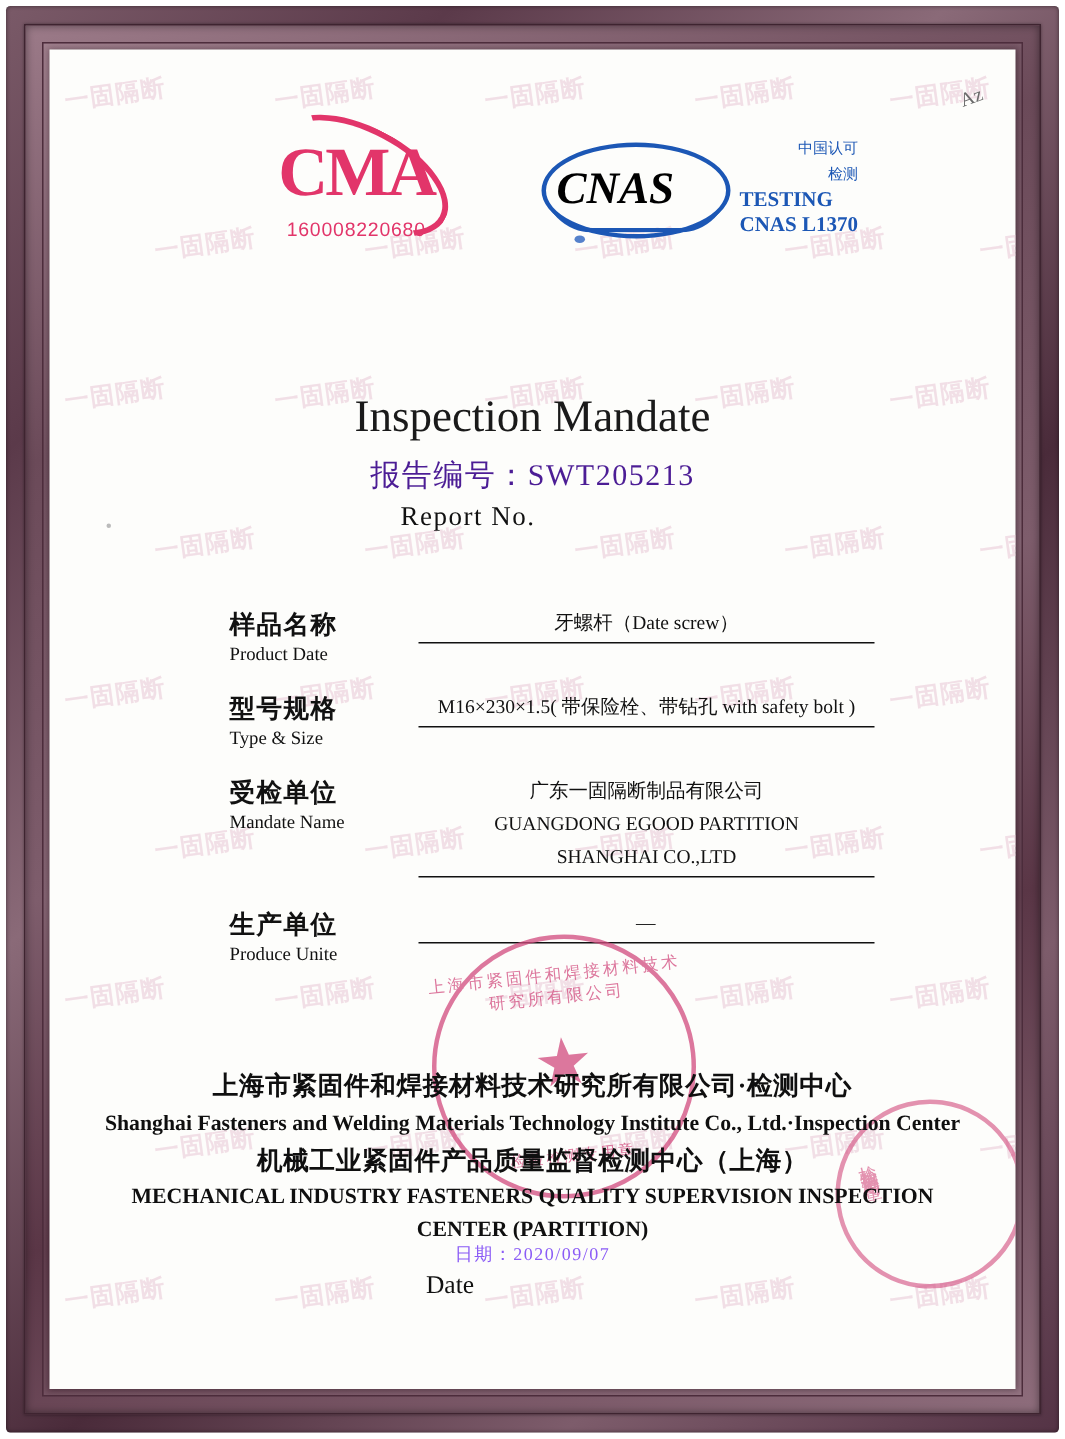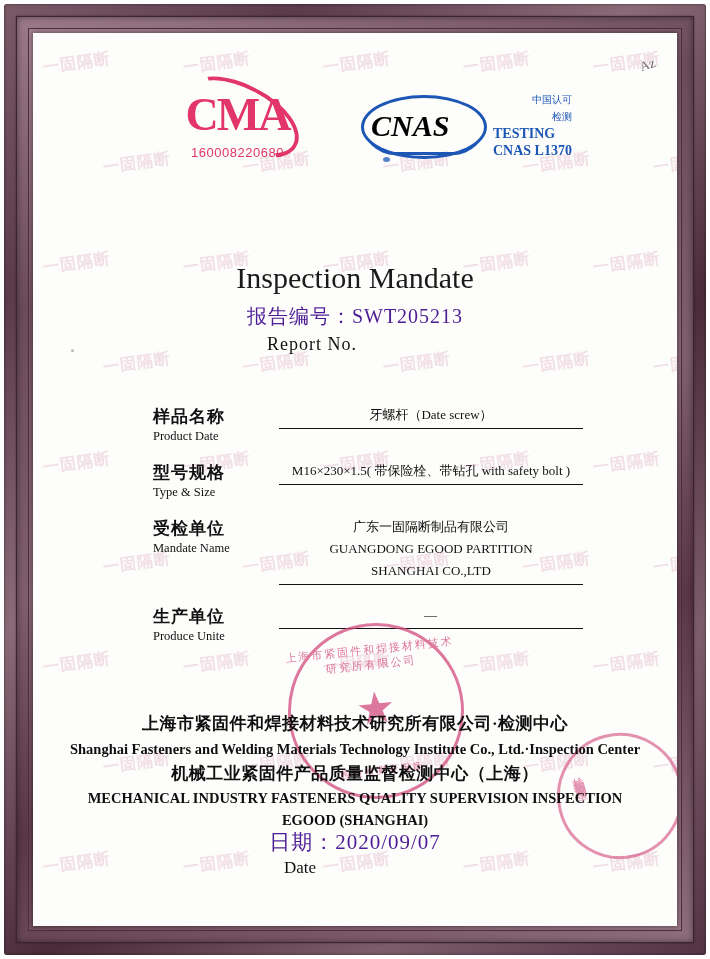--- a/index.html
+++ b/index.html
@@ -331,21 +331,21 @@
   .institute .l4 { font-size: 14.5px; font-weight: 700; line-height: 22px; }
   .institute .l5 { font-size: 14.5px; font-weight: 700; line-height: 22px; }
 
   
   .date-block {
     position: absolute;
     left: 0; right: 0;
     top: 795px;
     text-align: center;
   }
-  .date-block .d1 { font-size: 21px; letter-spacing: 1px; color: #4c1d95; }
+  .date-block .d1 { font-size: 12px; letter-spacing: 1px; color: #8b5cf6; }
   .date-block .d2 { font-size: 17px; color: #111; margin-top: 2px; margin-right: 110px; }
 
   .corner-scribble {
     position: absolute;
     right: 22px;
     top: 24px;
     font-size: 13px;
     color: #6b6b6b;
     font-family: "Liberation Serif", serif;
     transform: rotate(-20deg);
@@ -502,21 +502,21 @@
 
     <div class="stamp2">
       <div class="txt">检验检测专用章</div>
     </div>
 
     <div class="institute">
       <div class="l1">上海市紧固件和焊接材料技术研究所有限公司·检测中心</div>
       <div class="l2">Shanghai Fasteners and Welding Materials Technology Institute Co., Ltd.·Inspection Center</div>
       <div class="l3">机械工业紧固件产品质量监督检测中心（上海）</div>
       <div class="l4">MECHANICAL INDUSTRY FASTENERS QUALITY SUPERVISION INSPECTION</div>
-      <div class="l5">EGOOD (SHANGHAI)</div>
+      <div class="l5">CENTER (PARTITION)</div>
     </div>
 
     <div class="date-block">
       <div class="d1">
         <span>日期：</span><span>2020/09/07</span>
       </div>
       <div class="d2">Date</div>
     </div>
 
   </div>

